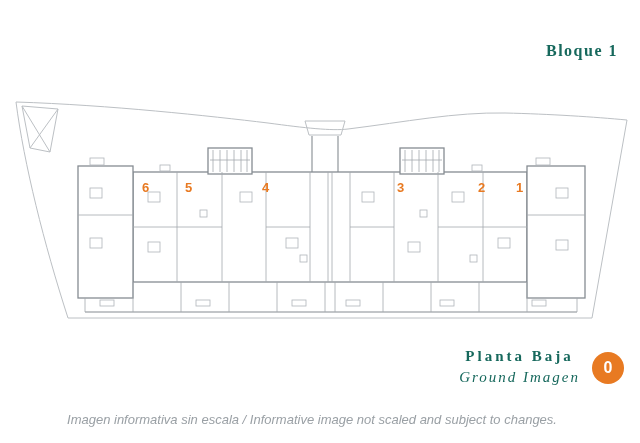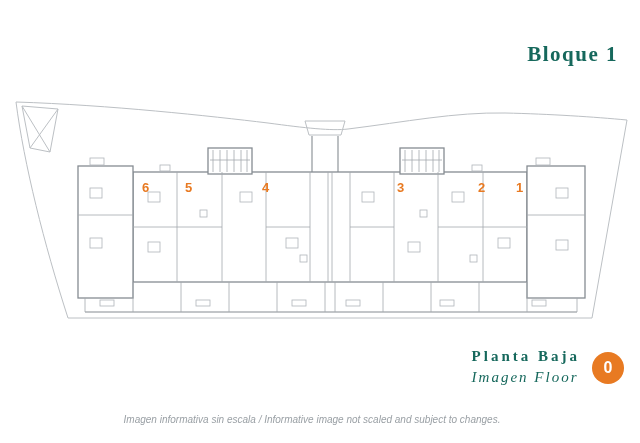--- a/index.html
+++ b/index.html
@@ -11,45 +11,45 @@
   
   .pl  { stroke:#bcc0c4; fill:none; stroke-width:1; }
   .bw  { stroke:#868c92; fill:#ffffff; stroke-width:1.3; }
   .bwl { stroke:#868c92; fill:none; stroke-width:1.1; }
   .iw  { stroke:#a3a8ad; fill:none; stroke-width:0.8; }
   .fu  { stroke:#b0b5ba; fill:none; stroke-width:0.8; }
 
   .block-title {
     position:absolute; top:42px; right:22px;
     font-family:"Liberation Serif", serif; font-weight:bold;
-    font-size:21px; letter-spacing:1.5px; color:var(--brand-green,#16685c);
+    font-size:16px; letter-spacing:1.5px; color:var(--brand-green,#16685c);
   }
   .unit-number {
     position:absolute; top:180px;
     font-family:"Liberation Sans", sans-serif; font-weight:bold;
     font-size:13px; color:var(--accent-orange,#e87a22);
   }
   .u6{left:142px} .u5{left:185px} .u4{left:262px} .u3{left:397px} .u2{left:478px} .u1{left:516px}
 
   .floor-caption {
-    position:absolute; right:60px; top:348px; text-align:left;
+    position:absolute; right:60px; top:348px; text-align:center;
     color:var(--brand-green,#16685c); font-family:"Liberation Serif", serif;
   }
   .floor-es { font-size:15px; font-weight:bold; letter-spacing:3px; }
   .floor-en { font-size:15px; font-style:italic; letter-spacing:2px; margin-top:4px; }
   .floor-badge {
     position:absolute; right:16px; top:352px; width:32px; height:32px;
     border-radius:50%; background:var(--accent-orange,#e87a22);
     color:#ffffff; font-weight:bold; font-size:16px;
     display:flex; align-items:center; justify-content:center;
     font-family:"Liberation Sans", sans-serif;
   }
   .disclaimer {
     position:absolute; left:0; right:16px; top:413px; text-align:center;
-    font-size:10px; font-style:italic; color:#9aa0a5; line-height:13px;
+    font-size:13px; font-style:italic; color:#9aa0a5; line-height:13px;
     font-family:"Liberation Sans", sans-serif;
   }
 </style>
 </head>
 <body>
 
 <div class="page">
 
   <svg class="plan-svg" viewBox="0 0 640 443" aria-hidden="true">
 
@@ -159,21 +159,21 @@
 
   <span class="unit-number u6">6</span>
   <span class="unit-number u5">5</span>
   <span class="unit-number u4">4</span>
   <span class="unit-number u3">3</span>
   <span class="unit-number u2">2</span>
   <span class="unit-number u1">1</span>
 
   <div class="floor-caption">
     <div class="floor-es">Planta Baja</div>
-    <div class="floor-en">Imagen Floor</div>
+    <div class="floor-en">Ground Imagen</div>
   </div>
   <div class="floor-badge">0</div>
 
   <div class="disclaimer">
     <div>Imagen informativa sin escala /  Informative image not scaled and subject to changes.</div>
   </div>
 
 </div>
 
 </body></html>

